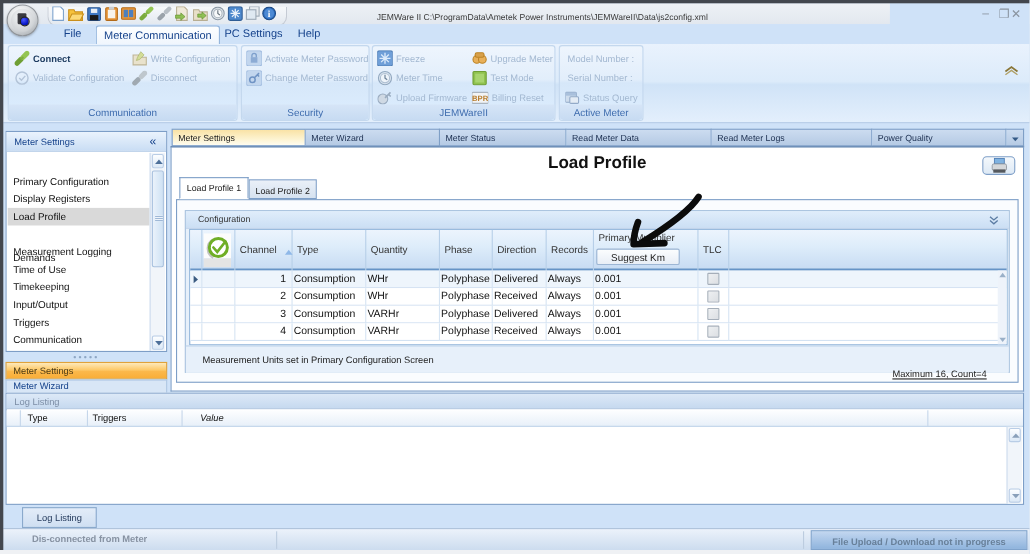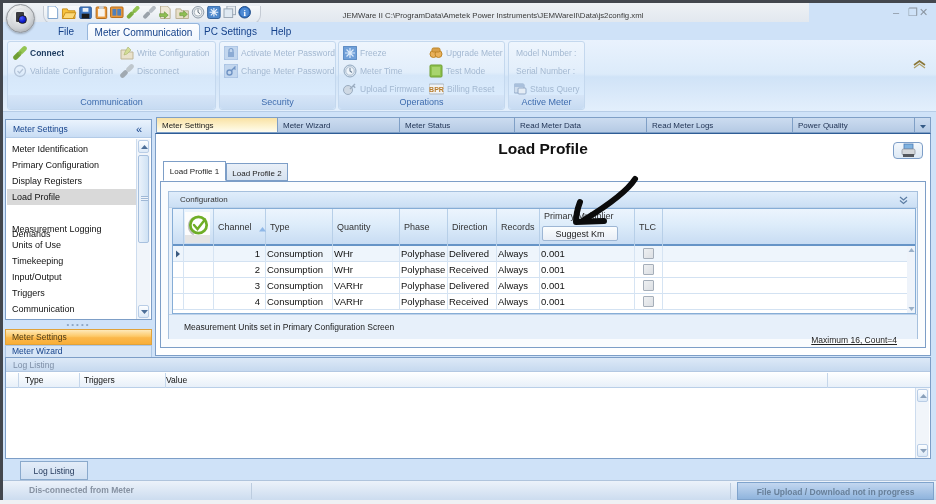--- a/index.html
+++ b/index.html
@@ -329,21 +329,21 @@
       </svg>
     <span class="t">Test Mode</span>
     </div>
   <div class="rbtn" style="left:90px;top:39px;width:80px;">
     <svg width="15" height="14" viewBox="0 0 15 14">
         <rect x="0" y="2" width="15" height="10" rx="1" fill="#f1f3f5" stroke="#aab4be"></rect>
         <text x="7.5" y="10" font-size="7" font-weight="bold" fill="#b87d2c" text-anchor="middle">BPR</text>
       </svg>
     <span class="t" style="left:18px;">Billing Reset</span>
     </div>
-  <div class="glabel">Operations</div>
+  <div class="glabel">JEMWareII</div>
 </div>
 <div class="rgroup" style="left:508px;width:77px;">
   <div class="rbtn" style="left:7px;top:3px;">
       <span class="t2">Model Number :</span>
     </div>
   <div class="rbtn" style="left:7px;top:21px;">
       <span class="t2">Serial Number :</span>
     </div>
   <div class="rbtn" style="left:5px;top:39px;">
     <svg width="13" height="13" viewBox="0 0 13 13">
@@ -355,27 +355,26 @@
     </div>
   <div class="glabel">Active Meter</div>
 </div>
 <svg id="ribchev" viewBox="0 0 15 11">
     <path d="M2,7 l5.5,-4 l5.5,4" fill="none" stroke="#8a7637" stroke-width="1.6"></path>
     <path d="M2,10 l5.5,-4 l5.5,4" fill="none" stroke="#b0a066" stroke-width="1.2"></path>
   </svg>
 
 <div id="lpanel">
   <div id="lphead">Meter Settings<span class="coll">«</span></div>
-  <div class="litem" style="top:21px;">Meter Identification</div>
   <div class="litem" style="top:37px;">Primary Configuration</div>
   <div class="litem" style="top:53px;">Display Registers</div>
   <div class="litem sel" style="top:69px;">Load Profile</div>
   <div class="litem" style="top:85px;margin-top:21px;">Demands</div>
   <div class="litem" style="top:101px;">Measurement Logging</div>
-  <div class="litem" style="top:117px;">Units of Use</div>
+  <div class="litem" style="top:117px;">Time of Use</div>
   <div class="litem" style="top:133px;">Timekeeping</div>
   <div class="litem" style="top:149px;">Input/Output</div>
   <div class="litem" style="top:165px;">Triggers</div>
   <div class="litem" style="top:181px;">Communication</div>
   <div id="lscroll">
     <div class="sarrow" style="top:1px;">
         <svg width="9" height="8" viewBox="0 0 9 8">
           <path d="M1,6 l3.5,-4 l3.5,4 z" fill="#4d6f99"></path>
         </svg>
       </div>
@@ -555,21 +554,21 @@
   <path d="M40,34 C37,42 36,48 36,54 L64,53" fill="none" stroke="#0b0b0b" stroke-width="6" stroke-linecap="round" stroke-linejoin="round"></path>
 </svg>
 
 <div id="logpanel">
   <div id="loghead">Log Listing</div>
 
   <div id="logcols">
     <div style="position:absolute;left:12px;top:0;width:1px;height:15px;background:#c5d6ea;"></div>
       <div class="logcol" style="left:12px;width:62px;padding-left:7px;">Type</div>
     <div class="logcol" style="left:74px;width:86px;padding-left:4px;">Triggers</div>
-    <div class="logcol" style="left:156px;width:666px;padding-left:4px;">Value</div>
+    <div class="logcol" style="left:172px;width:666px;padding-left:4px;font-style:italic;">Value</div>
   </div>
   <div id="logscroll">
     <div class="sarrow" style="top:1px;">
         <svg width="9" height="8" viewBox="0 0 9 8">
           <path d="M1,6 l3.5,-4 l3.5,4 z" fill="#8aa0ba"></path>
         </svg>
       </div>
     <div class="sarrow" style="bottom:1px;">
         <svg width="9" height="8" viewBox="0 0 9 8">
           <path d="M1,2 l3.5,4 l3.5,-4 z" fill="#8aa0ba"></path>

